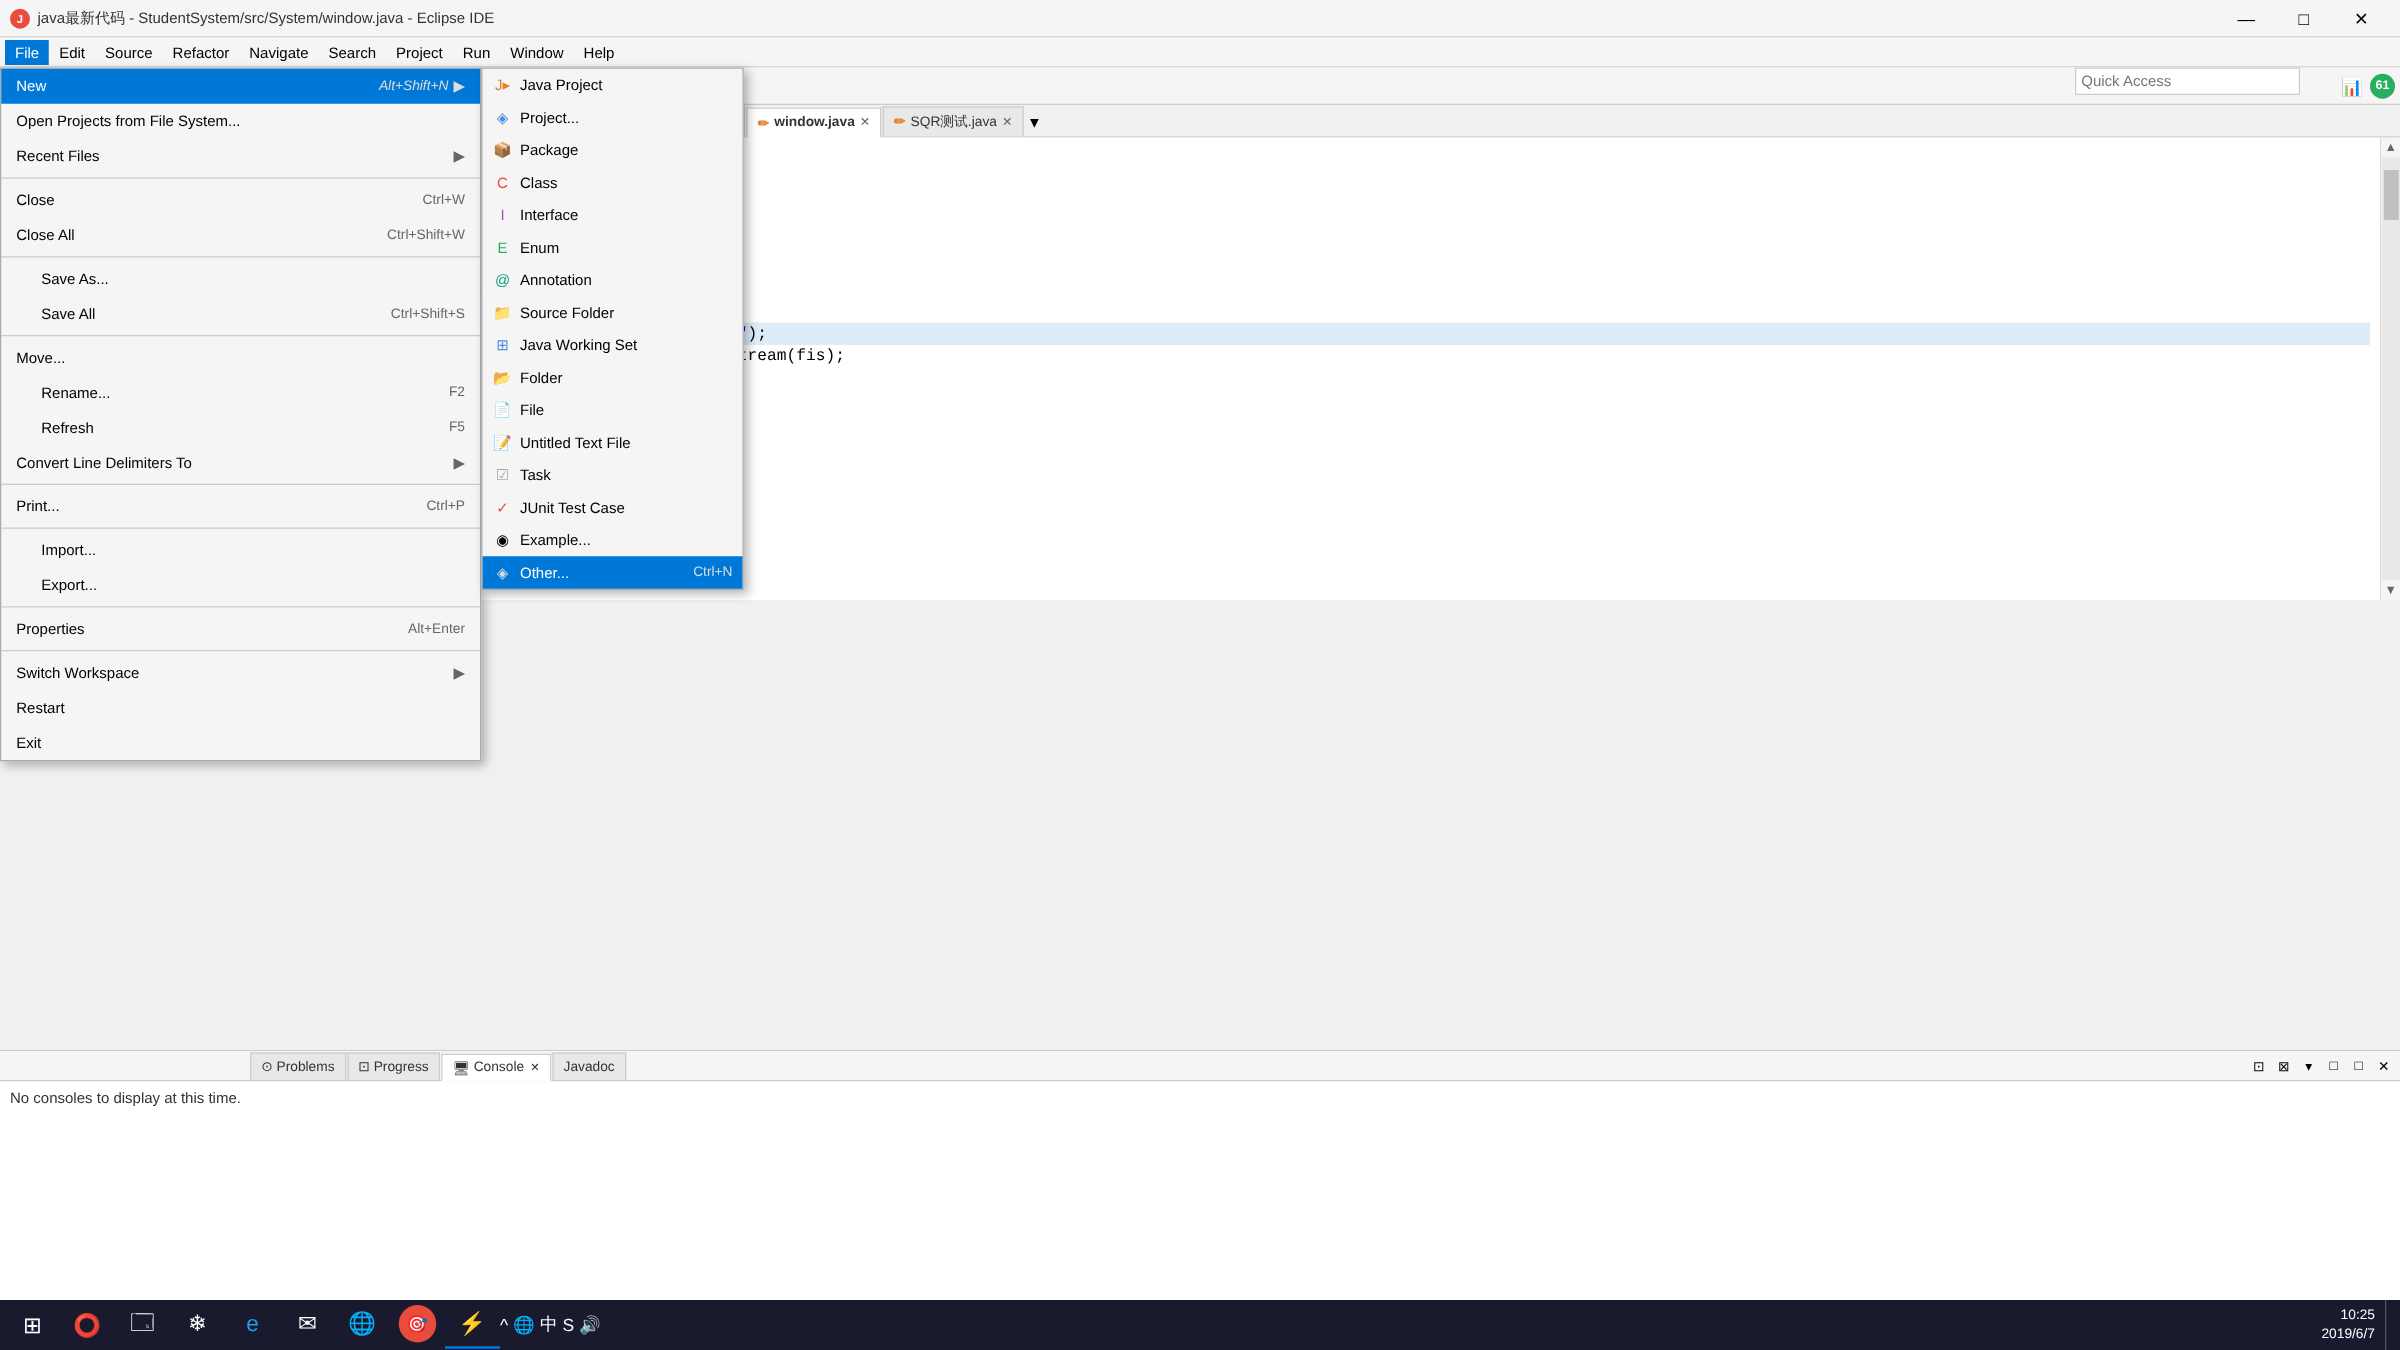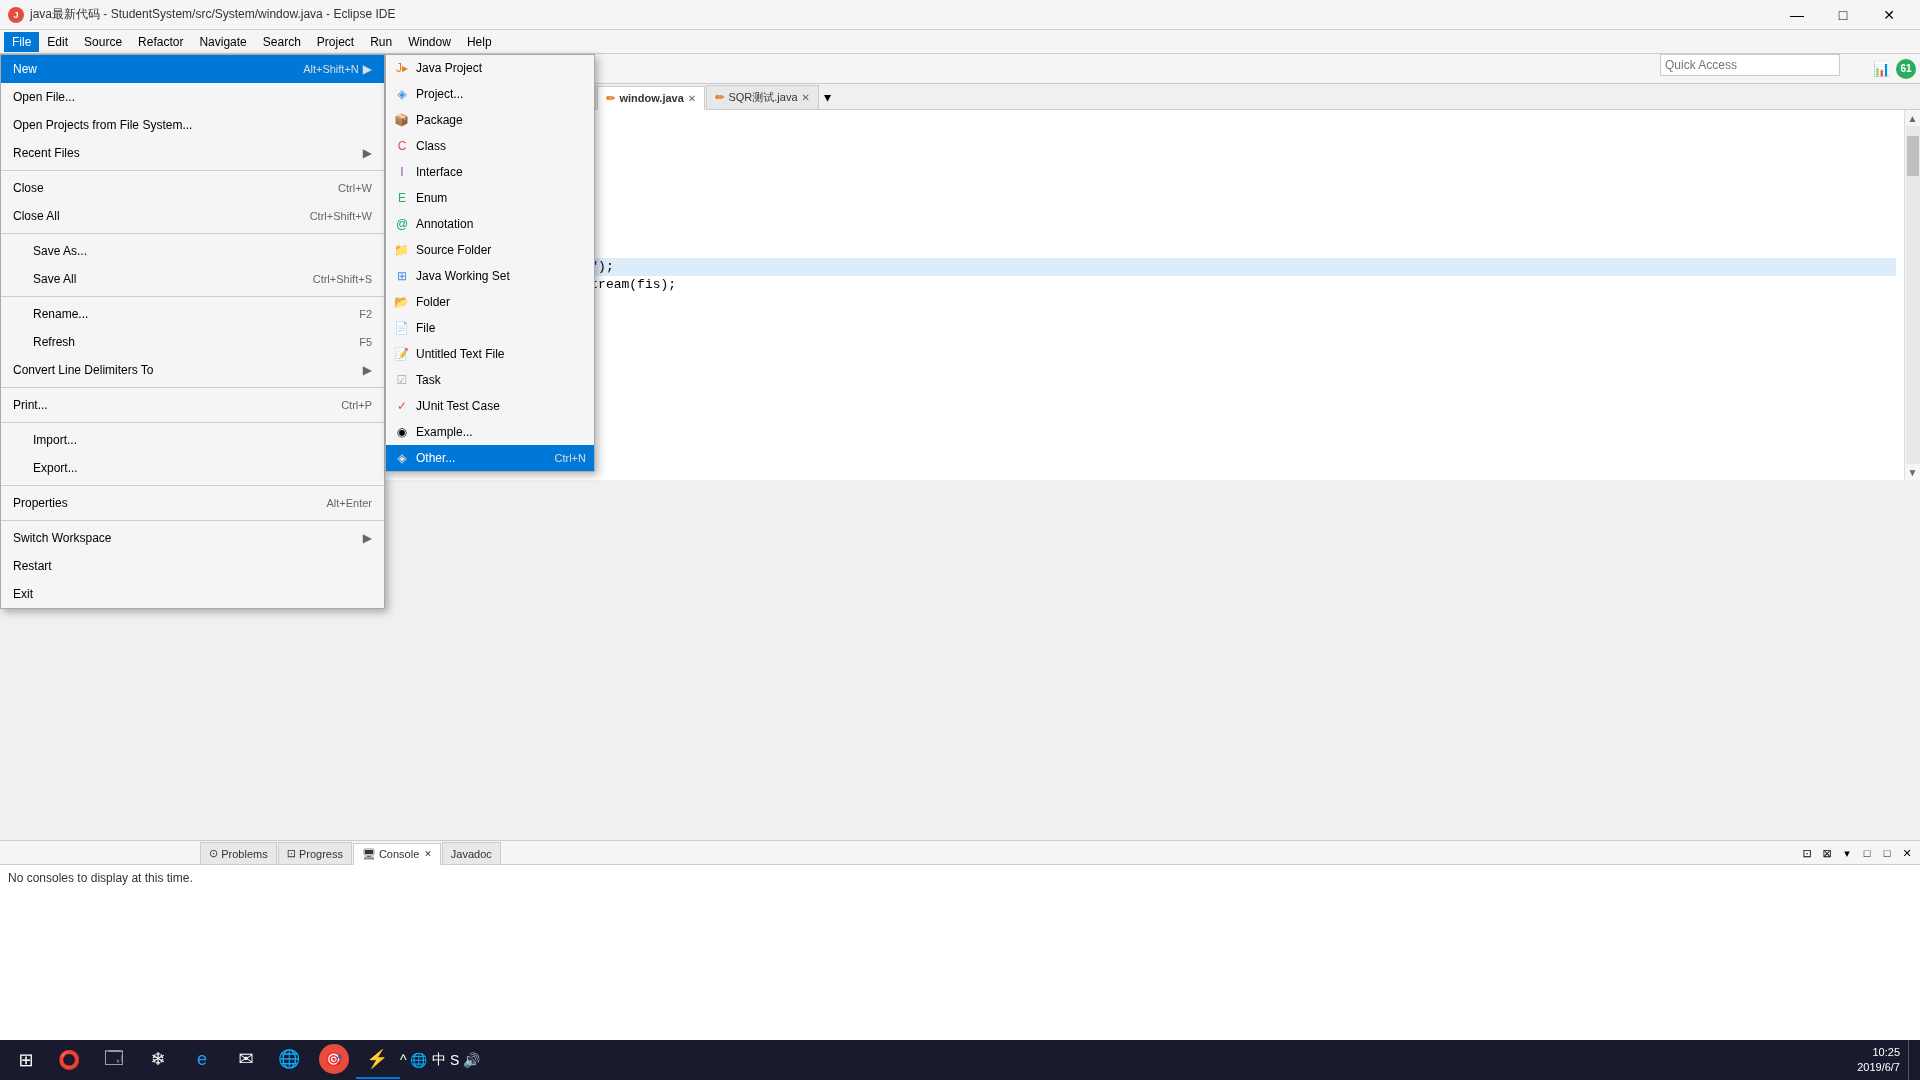--- a/index.html
+++ b/index.html
@@ -239,21 +239,21 @@
       display: flex;
       align-items: center;
       padding: 0 12px;
       cursor: pointer;
       color: #000;
       font-size: 12px;
     }
     .file-menu-item.highlighted { background: #0078d7; color: white; }
     .file-menu-item .item-label { flex: 1; }
     .file-menu-item .item-shortcut { color: #666; font-size: 11px; }
-    .file-menu-item.highlighted .item-shortcut { color: #ddd; }
+    .file-menu-item.highlighted .item-shortcut { color: #ddd; font-style: italic; }
     .file-menu-item .item-arrow { margin-left: 4px; color: #666; }
     .file-menu-item.highlighted .item-arrow { color: #ddd; }
     .file-menu-sep { height: 1px; background: #ccc; margin: 3px 0; }
     .file-menu-item.disabled { color: #aaa; cursor: default; }
 
     
     #new-submenu {
       position: absolute;
       top: 54px;
       left: 385px;
@@ -480,23 +480,20 @@
   </div>
 </div>
 
 <div id="file-menu-dropdown">
   <div class="file-menu-item highlighted">
     <span class="item-label">New</span>
     <span class="item-shortcut">Alt+Shift+N</span>
     <span class="item-arrow">▶</span>
   </div>
   <div class="file-menu-item">
-    <span class="item-label">Open File...</span>
-  </div>
-  <div class="file-menu-item">
     <span class="item-label">Open Projects from File System...</span>
   </div>
   <div class="file-menu-item">
     <span class="item-label">Recent Files</span>
     <span class="item-arrow" style="color:#666;">▶</span>
   </div>
   <div class="file-menu-sep"></div>
   <div class="file-menu-item">
     <span class="item-label">Close</span>
     <span class="item-shortcut">Ctrl+W</span>
@@ -509,20 +506,23 @@
   <div class="file-menu-item">
     <span style="width:16px;height:16px;margin-right:4px;display:inline-block;"></span>
     <span class="item-label">Save As...</span>
   </div>
   <div class="file-menu-item">
     <span style="width:16px;height:16px;margin-right:4px;display:inline-block;"></span>
     <span class="item-label">Save All</span>
     <span class="item-shortcut">Ctrl+Shift+S</span>
   </div>
   <div class="file-menu-sep"></div>
+  <div class="file-menu-item">
+    <span class="item-label">Move...</span>
+  </div>
   <div class="file-menu-item">
     <span style="width:16px;height:16px;margin-right:4px;display:inline-block;"></span>
     <span class="item-label">Rename...</span>
     <span class="item-shortcut">F2</span>
   </div>
   <div class="file-menu-item">
     <span style="width:16px;height:16px;margin-right:4px;display:inline-block;"></span>
     <span class="item-label">Refresh</span>
     <span class="item-shortcut">F5</span>
   </div>

